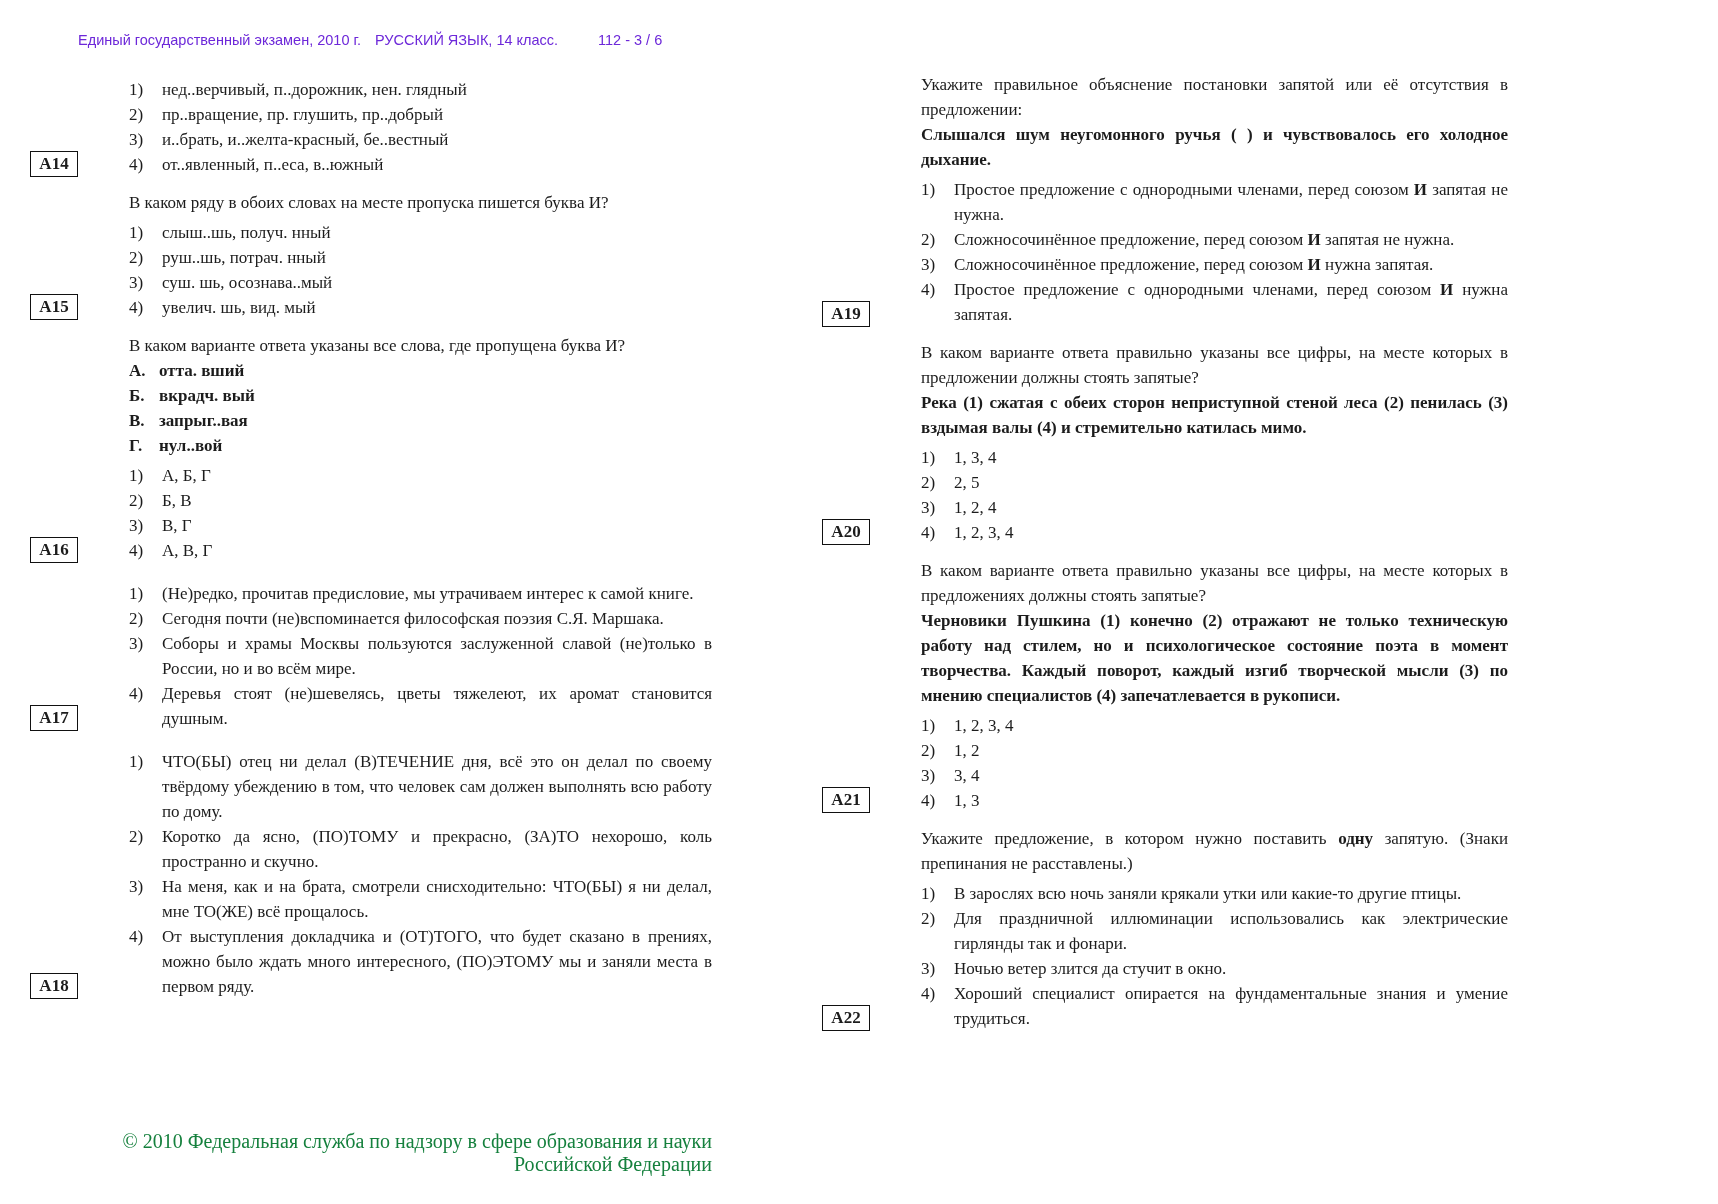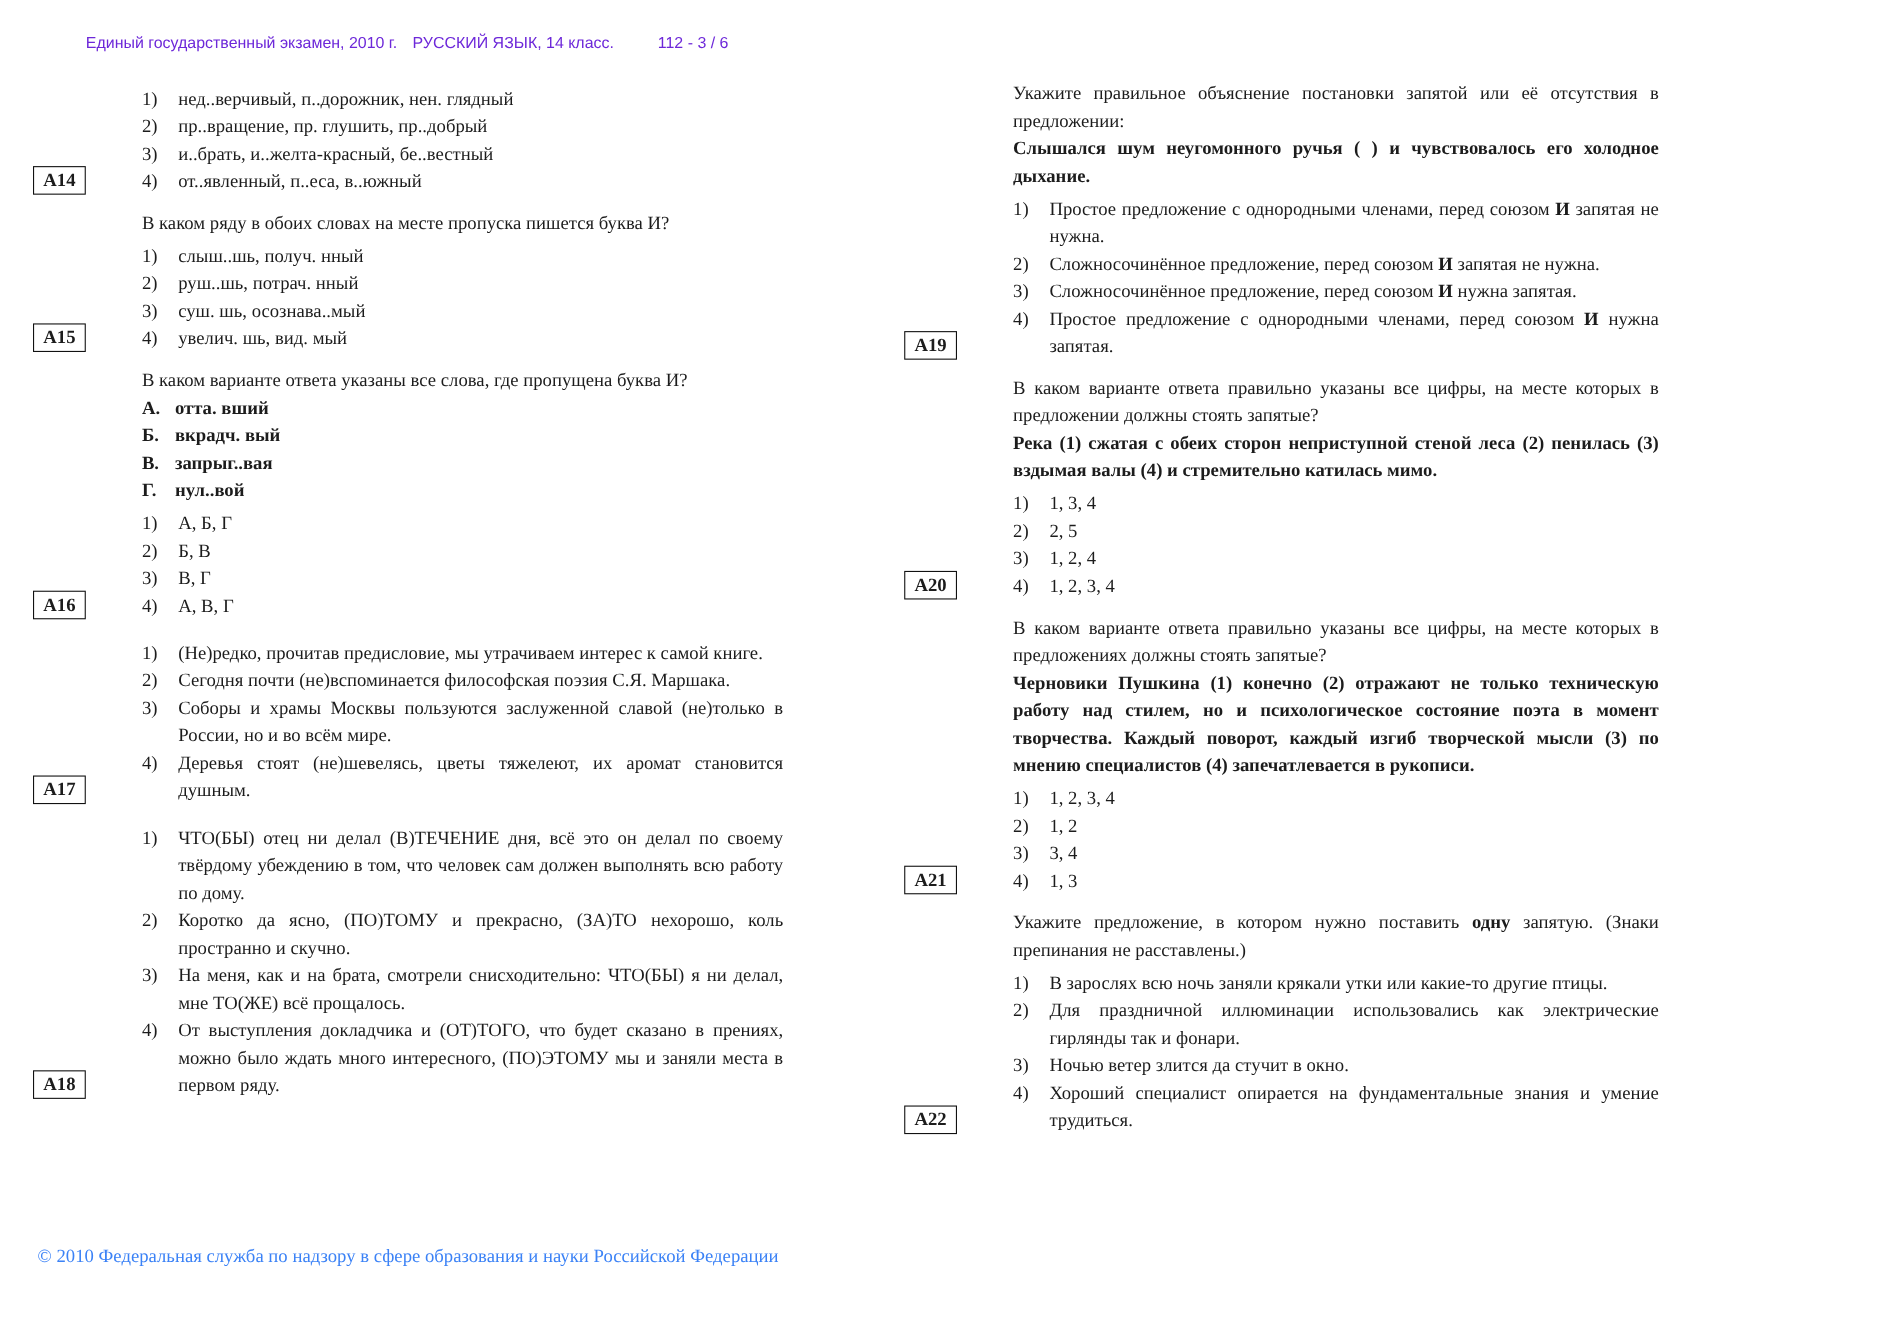--- a/index.html
+++ b/index.html
@@ -42,21 +42,21 @@
   .letter-num{flex:0 0 30px;}
   .letter-text{flex:1 1 auto;}
   .options{margin-top:5px;}
   .opt{display:flex;line-height:25px;}
   .opt-num{flex:0 0 33px;}
   .opt-text{flex:1 1 auto;text-align:justify;min-width:0;}
   b{font-weight:bold;}
   
   .footer{
     position:absolute;left:30px;top:1130px;width:682px;
-    text-align:center;font-size:17px;line-height:23px;color:#3b82f6;
+    text-align:right;font-size:20px;line-height:23px;color:#15803d;
   }
 </style>
 </head>
 <body>
 
 <div class="page">
   <div class="hdr">
     <span class="hdr-exam">Единый государственный экзамен, 2010 г.</span>
     <span class="hdr-subject">РУССКИЙ ЯЗЫК, 14 класс.</span>
     <span class="hdr-page">112 - 3 / 6</span>

